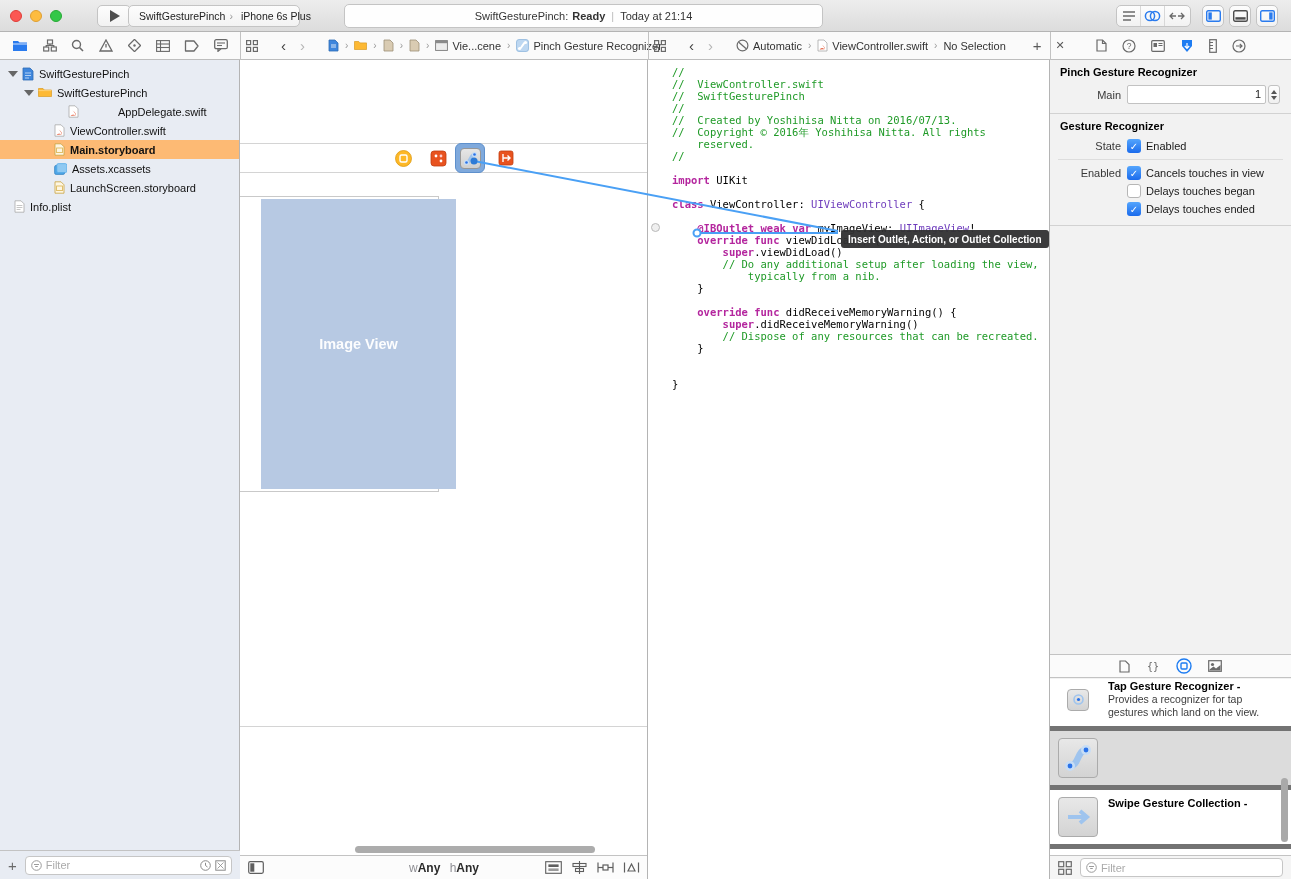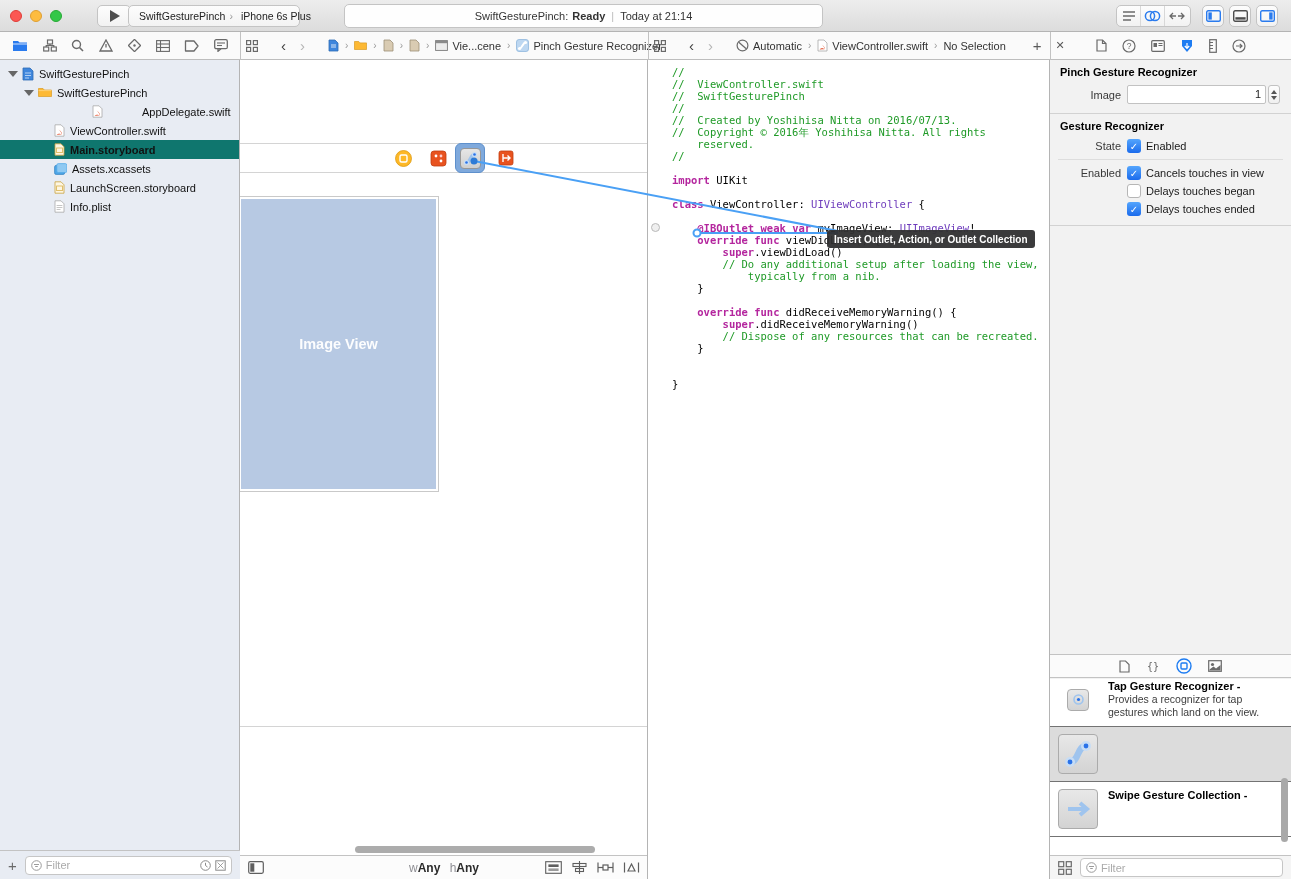--- a/index.html
+++ b/index.html
@@ -40,64 +40,64 @@
   .jb .bar { width:1px; height:14px; background:#CFCFCF; margin:0 5px; }
 
   
   .navigator { position:absolute; left:0; top:60px; width:240px; height:819px; background:#E8ECF3; border-right:1px solid #B4B4B4; }
   .canvas { position:absolute; left:240px; top:60px; width:408px; height:819px; background:#FFF; border-right:1px solid #B4B4B4; overflow:hidden;}
   .assistant { position:absolute; left:648px; top:60px; width:402px; height:819px; background:#FFF; border-right:1px solid #B4B4B4; overflow:hidden;}
   .inspector { position:absolute; left:1050px; top:60px; width:241px; height:819px; background:#F2F2F2; overflow:hidden;}
 
   
   .nav-row { position:relative; height:19px; display:flex; align-items:center; font-size:11px; color:#111; white-space:nowrap;}
-  .nav-row.sel { background:#0f766e; font-weight:bold; }
+  .nav-row.sel { background:#fdba74; font-weight:bold; }
   .disc { width:0; height:0; display:inline-block; margin-right:4px;}
   .disc.open { border-left:5px solid transparent; border-right:5px solid transparent; border-top:6px solid #666; }
   .disc.closed { border-top:5px solid transparent; border-bottom:5px solid transparent; border-left:6px solid #666; }
   .nav-filterbar { position:absolute; left:0; bottom:0; width:240px; height:29px; border-top:1px solid #C3C3C3; display:flex; align-items:center; padding:0 8px; gap:8px; background:#E8ECF3;}
   .filter-field { flex:1; height:19px; background:#FFF; border:1px solid #C6C6C6; border-radius:4px; display:flex; align-items:center; padding:0 5px; gap:4px; color:#AAA; }
 
   
   .dockline { position:absolute; left:0; width:408px; height:1px; background:#D4D4D4; }
   .dock-icons { position:absolute; left:0; top:144px; width:408px; height:28px; display:flex; align-items:center; }
   .imageview { position:absolute; left:-2px; top:136px; width:201px; height:296px; background:#FFF; border:1px solid #C9C9C9; padding:2px;}
-  .imageview-inner { width:100%; height:100%; background:#B7C9E3; display:flex; align-items:center; justify-content:center; }
+  .imageview-inner { width:100%; height:100%; background:#B7C9E3; display:flex; align-items:center; justify-content:center;margin-left:20px; }
   .iv-label { color:rgba(255,255,255,.96); font-weight:bold; font-size:14.5px; }
   .hscroll { position:absolute; left:115px; top:786px; width:240px; height:7px; border-radius:4px; background:#ACACAC; }
   .ib-bottombar { position:absolute; left:0; bottom:0; width:408px; height:24px; background:#FCFCFC; border-top:1px solid #C3C3C3; display:flex; align-items:center; padding:0 8px;}
   .sizeclass { position:absolute; left:0; right:0; text-align:center; font-size:12px; color:#8E8E93;}
   .sizeclass b { color:#2B2B2B; }
 
   
   .code { position:absolute; left:0; top:6px; width:402px; font-family:"DejaVu Sans Mono","Liberation Mono",monospace; font-size:10.5px; line-height:12px; }
   .cl { white-space:pre; padding-left:24px; height:12px; }
   .tok-c { color:#1F9A27; } .tok-k { color:#B4269E; font-weight:bold;} .tok-t { color:#6E3CBC; } .tok-p { color:#000; }
   .gutter-well { position:absolute; left:3px; top:163px; width:9px; height:9px; border-radius:50%; border:1.5px solid #B9B9B9; background:#EFEFEF;}
-  .tooltip { position:absolute; left:179px; top:170px; height:18px; background:rgba(48,48,50,.95); color:#FFF;
+  .tooltip { position:absolute; left:193px; top:170px; height:18px; background:rgba(48,48,50,.95); color:#FFF;
     font-size:10px; font-weight:bold; border-radius:3px; display:flex; align-items:center; padding:0 7px; white-space:nowrap; z-index:30;}
 
   
   .insp-h { font-weight:bold; font-size:11px; color:#000; padding:6px 0 0 10px; }
   .insp-row { position:relative; display:flex; align-items:center; margin-top:7px; }
   .insp-label { width:77px; text-align:right; padding-right:6px; color:#383838; }
   .scale-field { width:139px; height:19px; background:#FFF; border:1px solid #C2C2C2; border-radius:2px; text-align:right; padding:0 4px; line-height:17px; }
   .stepper { width:12px; height:19px; margin-left:2px; border:1px solid #C2C2C2; border-radius:3px; background:linear-gradient(#FDFDFD,#F0F0F0); display:flex; flex-direction:column; align-items:center; justify-content:center; gap:2px;}
   .stepper i { width:0;height:0;border-left:3px solid transparent;border-right:3px solid transparent; }
   .stepper .up { border-bottom:4px solid #555; } .stepper .dn { border-top:4px solid #555; }
   .sep-full { height:1px; background:#D2D2D2; margin-top:9px; }
   .sep-sub { height:1px; background:#DDDDDD; margin:6px 8px 0 8px; }
   .cb { width:14px; height:14px; border-radius:3px; display:inline-flex; align-items:center; justify-content:center; flex:none;}
   .cb.on { background:linear-gradient(#54A5FD,#1B6BEC); color:#FFF; font-size:10px; }
   .cb.off { background:#FFF; border:1px solid #B6B6B6; }
   .cb-label { margin-left:5px; color:#1A1A1A; }
 
   .libtabs { position:absolute; left:0; top:594px; width:241px; height:24px; background:#FBFBFB; border-top:1px solid #C3C3C3; border-bottom:1px solid #C3C3C3; display:flex; align-items:center; justify-content:center; gap:16px;}
   .liblist { position:absolute; left:0; top:619px; width:241px; height:176px; background:#FFF; overflow:hidden;}
-  .librow { position:relative; display:flex; padding:7px 10px 7px 8px; gap:10px; border-bottom:1px solid #737373; background:#FFF; }
+  .librow { position:relative; display:flex; padding:7px 10px 7px 8px; gap:10px; border-bottom:5px solid #737373; background:#FFF; }
   .librow.sel { background:#DCDCDC; }
   .lib-icon-box { flex:none; border:1px solid #ABABAB; border-radius:4px; background:linear-gradient(#E8E8E8,#D3D3D3); display:flex; align-items:center; justify-content:center;}
   .lib-txt { font-size:10.5px; color:#3C3C3C; line-height:13px; }
   .lib-txt b { color:#000; font-size:11px; }
   .insp-scroll { position:absolute; right:3px; top:718px; width:7px; height:64px; border-radius:4px; background:#A9A9A9; z-index:5;}
   .insp-filterbar { position:absolute; left:0; bottom:0; width:241px; height:24px; background:#F5F5F5; border-top:1px solid #C3C3C3; display:flex; align-items:center; padding:0 8px; gap:8px; }
 
   .overlay { position:absolute; inset:0; width:1291px; height:879px; pointer-events:none; z-index:25;}
   .icon { display:inline-flex; align-items:center; justify-content:center; }
 </style>
@@ -412,21 +412,21 @@
         <div class="nav-row" style="padding-left: 24px;">
           <span class="disc open"></span>
           <span class="icon" style="margin-right: 5px;">
             <svg width="14" height="11" viewBox="0 0 14 11">
               <path d="M0.5 1.5 h4.5 l1.4 1.5 h7.1 v6.5 H0.5z" fill="#FDB934" stroke="#D99B23" stroke-width="0.7"></path>
               <path d="M0.5 3.6 H13.5" stroke="#FFD887" stroke-width="0.8"></path>
             </svg>
           </span>
           <span>SwiftGesturePinch</span>
         </div>
-        <div class="nav-row" style="padding-left: 44px; gap: 34px;">
+        <div class="nav-row" style="padding-left: 20px; gap: 34px;">
           <span class="disc " style="width: 10px; height: 1px;"></span>
           <span class="icon" style="margin-right: 5px;">
             <svg width="11" height="13" viewBox="0 0 11 13">
               <path d="M1 0.8 h6 l3 3 v8.4 H1z" fill="#FFF" stroke="#A8A8A8" stroke-width="0.8"></path>
               <path d="M2.5 10.8 C4.5 8.8 6.5 9.8 7.6 10.8 C8.1 9.2 6 6.4 4.4 5.4 C6.6 6.4 8.2 8.6 7.9 10.2 z" fill="#E0401A"></path>
             </svg>
           </span>
           <span>AppDelegate.swift</span>
         </div>
         <div class="nav-row" style="padding-left: 40px;">
@@ -462,21 +462,21 @@
         <div class="nav-row" style="padding-left: 40px;">
           <span class="disc " style="width: 10px; height: 1px;"></span>
           <span class="icon" style="margin-right: 5px;">
             <svg width="11" height="13" viewBox="0 0 11 13">
               <path d="M1 0.8 h6 l3 3 v8.4 H1z" fill="#FDF6E3" stroke="#C9A23E" stroke-width="0.8"></path>
               <rect x="2.6" y="5" width="5.8" height="4.6" fill="none" stroke="#D9B24B" stroke-width="0.8"></rect>
             </svg>
           </span>
           <span>LaunchScreen.storyboard</span>
         </div>
-        <div class="nav-row" style="padding-left: 40px;">
+        <div class="nav-row" style="">
           <span class="disc " style="width: 10px; height: 1px;"></span>
           <span class="icon" style="margin-right: 5px;">
             <svg width="11" height="13" viewBox="0 0 11 13">
               <path d="M1 0.8 h6 l3 3 v8.4 H1z" fill="#FFF" stroke="#A8A8A8" stroke-width="0.8"></path>
               <g stroke="#B8B8B8" stroke-width="0.8">
                 <line x1="2.6" y1="5.5" x2="8.4" y2="5.5"></line>
                 <line x1="2.6" y1="7.5" x2="8.4" y2="7.5"></line>
                 <line x1="2.6" y1="9.5" x2="6.5" y2="9.5"></line>
               </g>
             </svg>
@@ -617,21 +617,21 @@
         <div class="cl">&nbsp;</div>
         <div class="cl">&nbsp;</div>
         <div class="cl"><span class="tok-p">}</span></div>
       </div>
     <div class="tooltip">Insert Outlet, Action, or Outlet Collection</div>
   </div>
 
   <div class="inspector">
     <div class="insp-h">Pinch Gesture Recognizer</div>
     <div class="insp-row">
-      <span class="insp-label">Image</span>
+      <span class="insp-label">Main</span>
       <span class="scale-field">1</span>
       <span class="stepper">
           <i class="up"></i>
           <i class="dn"></i>
         </span>
     </div>
     <div class="sep-full"></div>
     <div class="insp-h">Gesture Recognizer</div>
     <div class="insp-row">
       <span class="insp-label">State</span>

